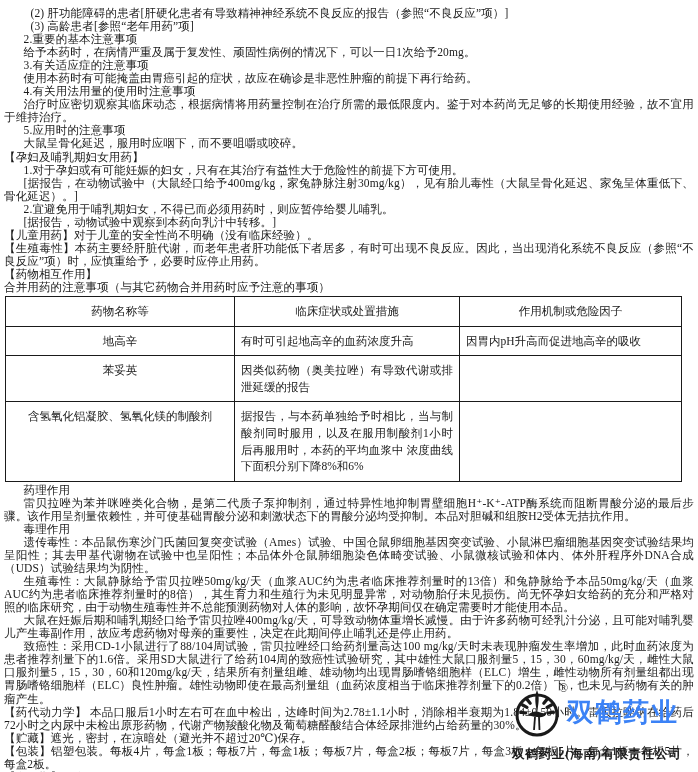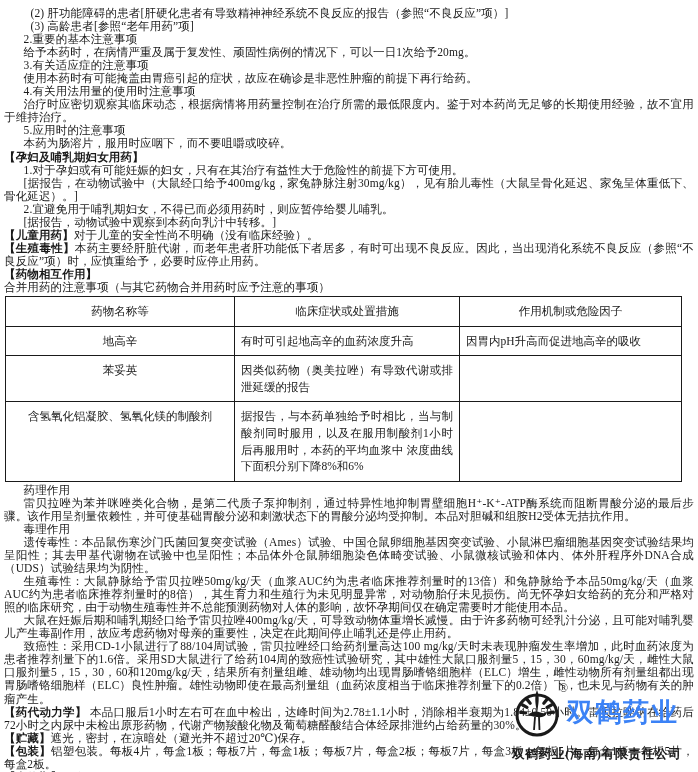--- a/index.html
+++ b/index.html
@@ -19,21 +19,21 @@
   }
   .para {
     font-size: 11.5px;
     line-height: 13.05px;
     letter-spacing: 0.15px;
     text-align: justify;
   }
   .para.indent { text-indent: 1.7em; }
   .para.item   { text-indent: 2.3em; }
   .para.flush  { text-indent: 0; }
-  .para b { font-weight: bold; }
+  .para b { font-weight: normal; }
 
   table.itable {
     width: 676px;
     margin: 2px 0 2px 1px;
     border-collapse: collapse;
     table-layout: fixed;
   }
   table.itable th, table.itable td {
     border: 1px solid #1a1a1a;
     font-size: 11.5px;
@@ -77,21 +77,21 @@
   <div id="top-sections">
       <p class="para item"><span>(2) 肝功能障碍的患者[肝硬化患者有导致精神神经系统不良反应的报告（参照“不良反应”项）]</span></p>
       <p class="para item"><span>(3) 高龄患者[参照“老年用药”项]</span></p>
       <p class="para indent"><span>2.重要的基本注意事项</span></p>
       <p class="para indent"><span>给予本药时，在病情严重及属于复发性、顽固性病例的情况下，可以一日1次给予20mg。</span></p>
       <p class="para indent"><span>3.有关适应症的注意事项</span></p>
       <p class="para indent"><span>使用本药时有可能掩盖由胃癌引起的症状，故应在确诊是非恶性肿瘤的前提下再行给药。</span></p>
       <p class="para indent"><span>4.有关用法用量的使用时注意事项</span></p>
       <p class="para indent"><span>治疗时应密切观察其临床动态，根据病情将用药量控制在治疗所需的最低限度内。鉴于对本药尚无足够的长期使用经验，故不宜用于维持治疗。</span></p>
       <p class="para indent"><span>5.应用时的注意事项</span></p>
-      <p class="para indent"><span>本药为肠溶片，服用时应咽下，而不要咀嚼或咬碎。</span></p>
+      <p class="para indent"><span>大鼠呈骨化延迟，服用时应咽下，而不要咀嚼或咬碎。</span></p>
       <p class="para flush"><b>【孕妇及哺乳期妇女用药】</b></p>
       <p class="para indent"><span>1.对于孕妇或有可能妊娠的妇女，只有在其治疗有益性大于危险性的前提下方可使用。</span></p>
       <p class="para indent"><span>[据报告，在动物试验中（大鼠经口给予400mg/kg，家兔静脉注射30mg/kg），见有胎儿毒性（大鼠呈骨化延迟、家兔呈体重低下、骨化延迟）。]</span></p>
       <p class="para indent"><span>2.宜避免用于哺乳期妇女，不得已而必须用药时，则应暂停给婴儿哺乳。</span></p>
       <p class="para indent"><span>[据报告，动物试验中观察到本药向乳汁中转移。]</span></p>
       <p class="para flush"><b>【儿童用药】</b><span>对于儿童的安全性尚不明确（没有临床经验）。</span></p>
       <p class="para flush"><b>【生殖毒性】</b><span>本药主要经肝脏代谢，而老年患者肝功能低下者居多，有时可出现不良反应。因此，当出现消化系统不良反应（参照“不良反应”项）时，应慎重给予，必要时应停止用药。</span></p>
       <p class="para flush"><b>【药物相互作用】</b></p>
       <p class="para flush"><span>合并用药的注意事项（与其它药物合并用药时应予注意的事项）</span></p>
     </div>

